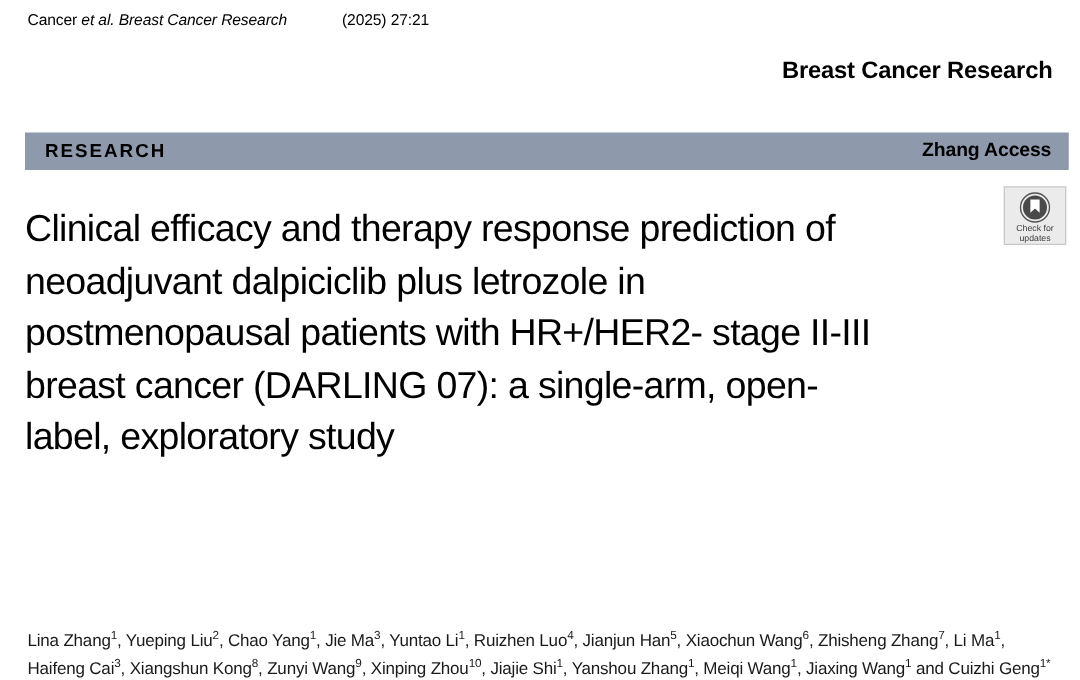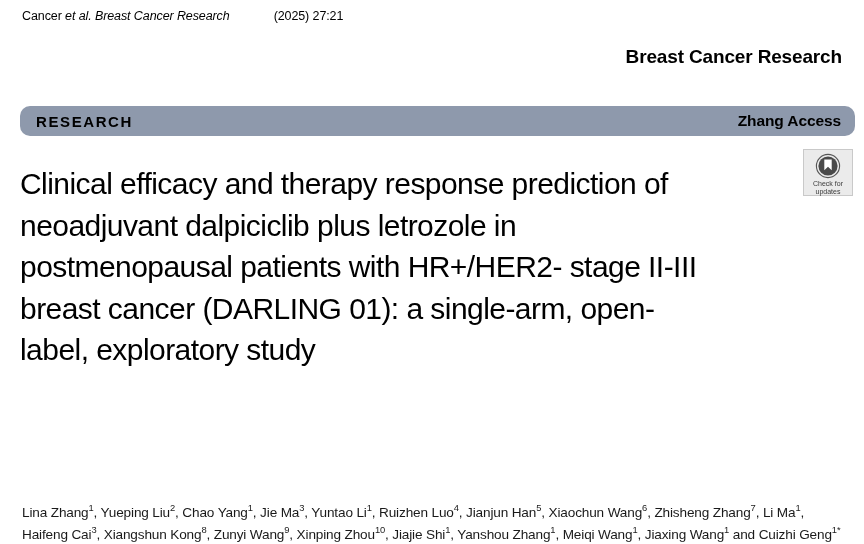--- a/index.html
+++ b/index.html
@@ -64,21 +64,21 @@
   }
 
   
   .oa-bar {
     position: absolute;
     left: 20px;
     top: 106px;
     width: 835px;
     height: 30px;
     background: #8e99ac;
-    border-radius: 10px;
+    border-radius: 0;
     text-decoration: underline;
   }
   .oa-bar .research-label {
     position: absolute;
     left: 16px;
     top: 50%;
     transform: translateY(-50%);
     font-size: 15px;
     font-weight: bold;
     letter-spacing: 1.6px;
@@ -176,17 +176,17 @@
       <svg width="26" height="26" viewBox="0 0 26 26" aria-hidden="true">
         <circle cx="13" cy="13" r="11.6" fill="none" stroke="#555555" stroke-width="1.1"></circle>
         <circle cx="13" cy="13" r="9.6" fill="#4a4a4a"></circle>
         <path d="M9.3 6.6 h7.4 v10.6 l-3.7 -3.5 l-3.7 3.5 z" fill="#ffffff"></path>
       </svg>
     </span>
     <span class="cm-text">Check for
 updates</span>
   </div>
 
-  <h1 class="title">Clinical efficacy and therapy response prediction of neoadjuvant dalpiciclib plus letrozole in postmenopausal patients with HR+/HER2- stage II-III breast cancer (DARLING 01): a single-arm, open-label, exploratory study</h1>
+  <h1 class="title">Clinical efficacy and therapy response prediction of neoadjuvant dalpiciclib plus letrozole in postmenopausal patients with HR+/HER2- stage II-III breast cancer (DARLING 07): a single-arm, open-label, exploratory study</h1>
 
   <div class="authors">Lina Zhang<sup>1</sup>, Yueping Liu<sup>2</sup>, Chao Yang<sup>1</sup>, Jie Ma<sup>3</sup>, Yuntao Li<sup>1</sup>, Ruizhen Luo<sup>4</sup>, Jianjun Han<sup>5</sup>, Xiaochun Wang<sup>6</sup>, Zhisheng Zhang<sup>7</sup>, Li Ma<sup>1</sup>, Haifeng Cai<sup>3</sup>, Xiangshun Kong<sup>8</sup>, Zunyi Wang<sup>9</sup>, Xinping Zhou<sup>10</sup>, Jiajie Shi<sup>1</sup>, Yanshou Zhang<sup>1</sup>, Meiqi Wang<sup>1</sup>, Jiaxing Wang<sup>1</sup> and Cuizhi Geng<sup>1*</sup></div>
 
 </div>
 
 </body></html>

